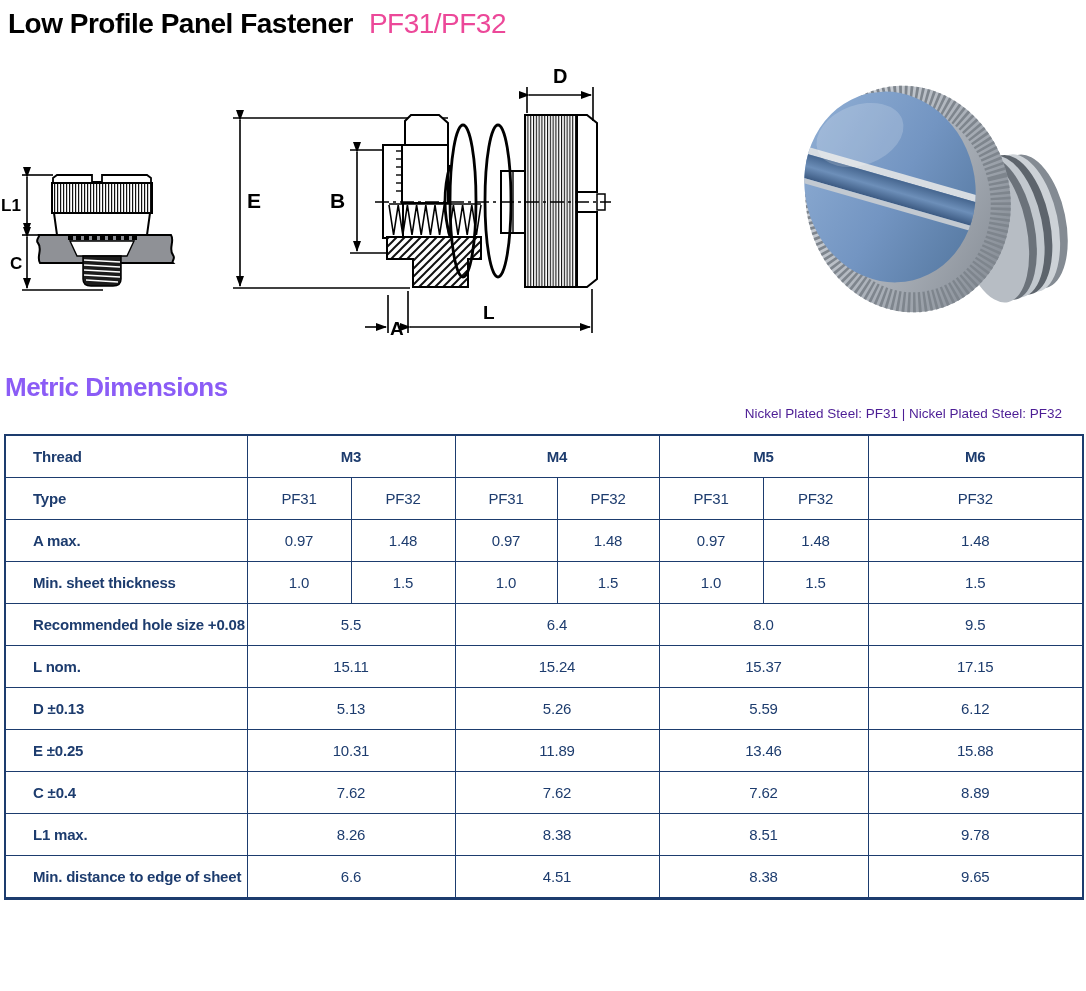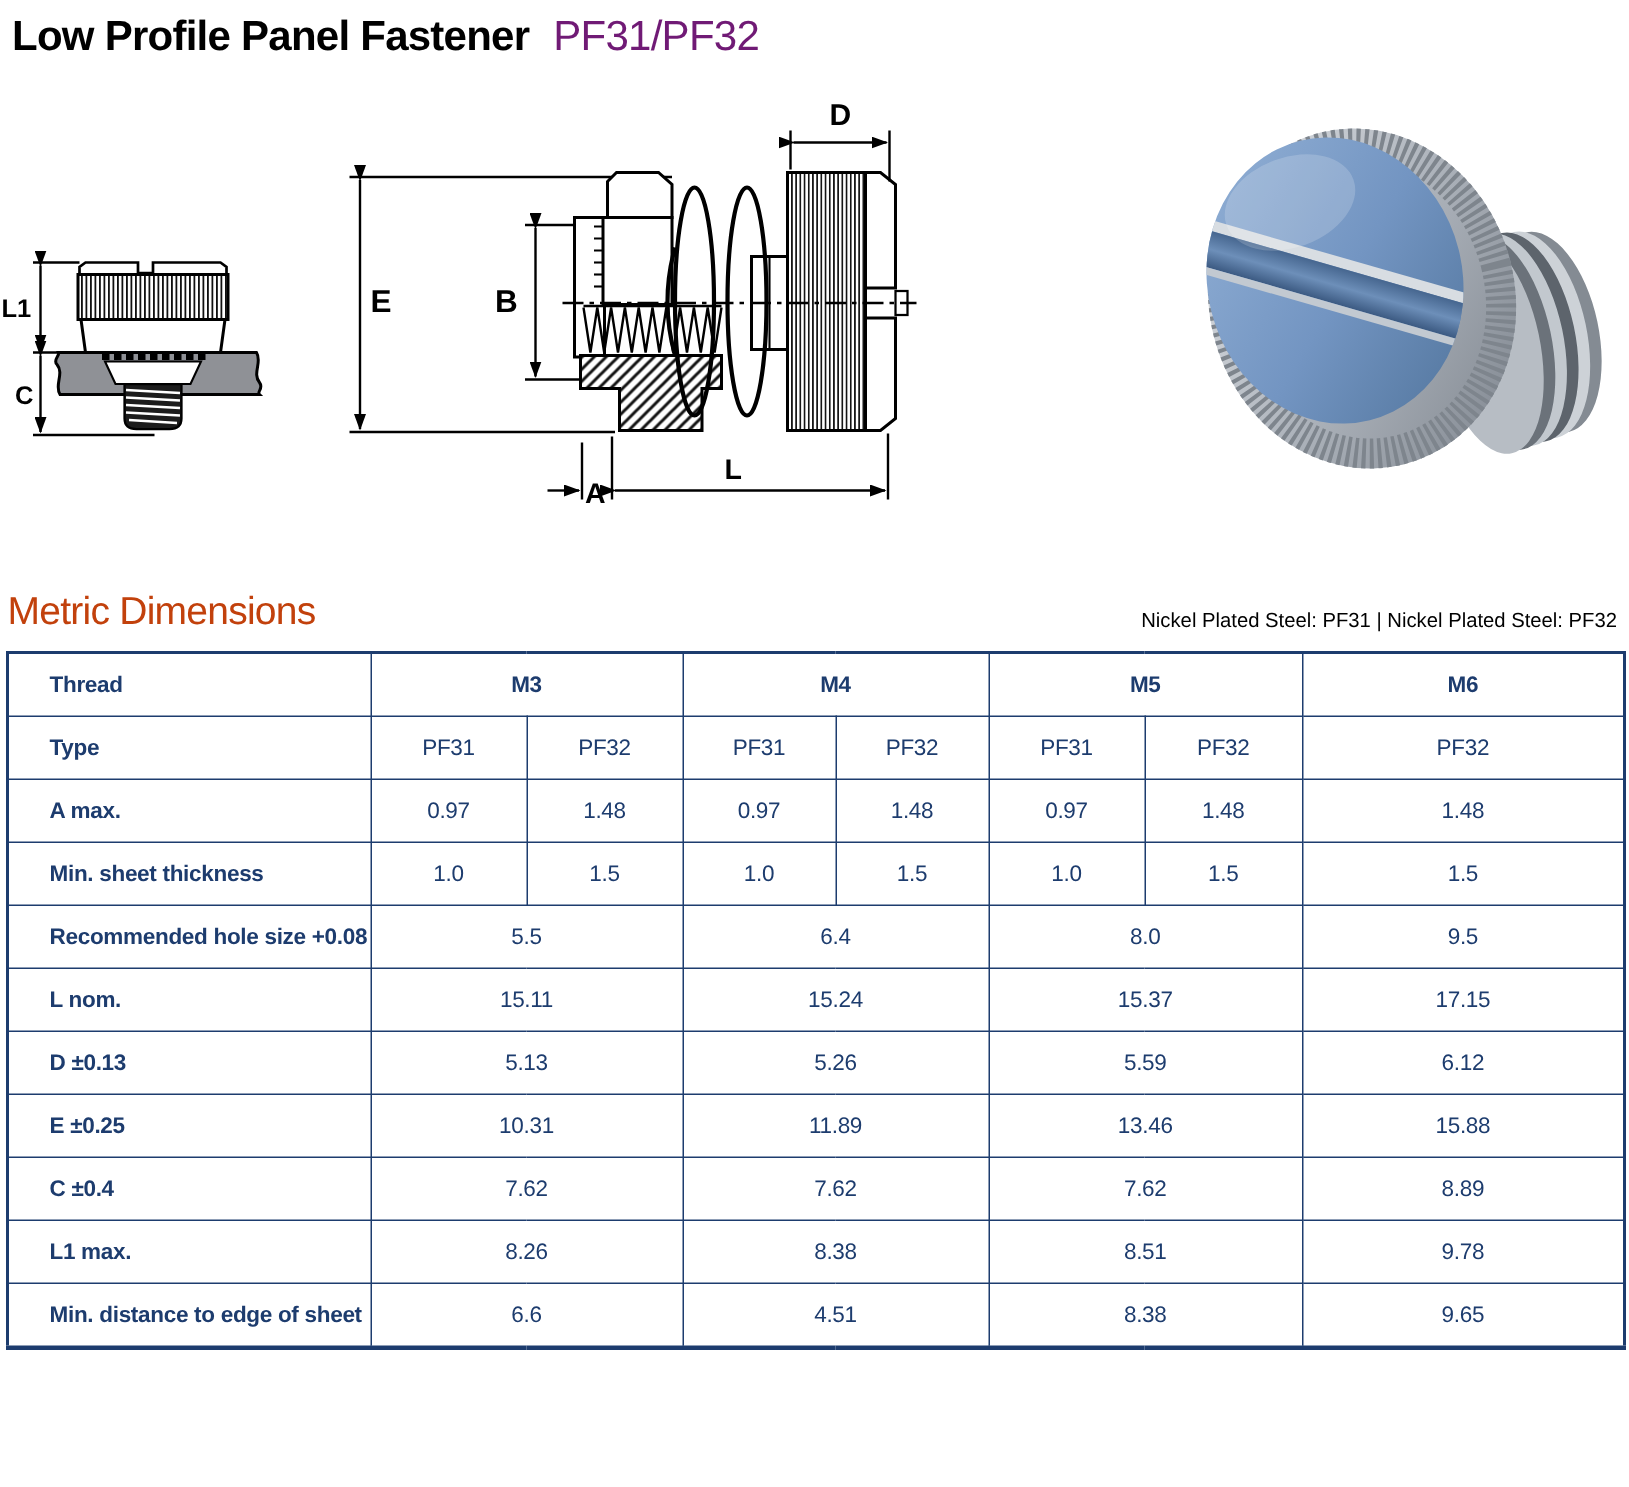--- a/index.html
+++ b/index.html
@@ -1,30 +1,30 @@
 <!DOCTYPE html>
 <html><head>
 <meta charset="utf-8">
 <style>
   html,body{margin:0;padding:0;background:#fff;}
   .page{position:relative;width:1086px;height:991px;background:#fff;overflow:hidden;
         font-family:"Liberation Sans",sans-serif;}
   
   .title-row{position:absolute;left:8px;top:8px;white-space:nowrap;}
   .title-main{font-size:28px;font-weight:bold;color:#000000;letter-spacing:-0.5px;}
-  .title-model{font-size:28px;font-weight:400;color:#701a75;margin-left:16px;letter-spacing:-0.5px;}
+  .title-model{font-size:28px;font-weight:400;color:#ec4899;margin-left:16px;letter-spacing:-0.5px;}
   
   .draw{position:absolute;}
   #left-draw{left:0;top:165px;}
   #mid-draw{left:225px;top:65px;}
   #photo{left:790px;top:75px;}
   
-  .metric-heading{position:absolute;left:5px;top:392px;font-size:26px;font-weight:normal;
-                  color:#c2410c;letter-spacing:-0.5px;}
-  .material-note{position:absolute;right:8px;top:406px;font-size:13.5px;color:#000000;}
+  .metric-heading{position:absolute;left:5px;top:372px;font-size:26px;font-weight:bold;
+                  color:#8b5cf6;letter-spacing:-0.5px;}
+  .material-note{position:absolute;right:24px;top:406px;font-size:13.5px;color:#4c1d95;}
   
   .dims{position:absolute;left:4px;top:434px;width:1078px;border-collapse:collapse;
         table-layout:fixed;border:2px solid #1d3c6e;border-bottom-width:3px;}
   .dims td{border:1px solid #1d3c6e;height:41px;font-size:15px;color:#1d3c6e;
            text-align:center;vertical-align:middle;padding:0;letter-spacing:-0.2px;}
   .dims td.lbl{text-align:left;padding-left:27px;font-weight:bold;}
   .dims tr.thread-row td{font-weight:bold;}
   
   text.dimlab{font-family:"Liberation Sans",sans-serif;font-weight:bold;fill:#000;}
 </style>

